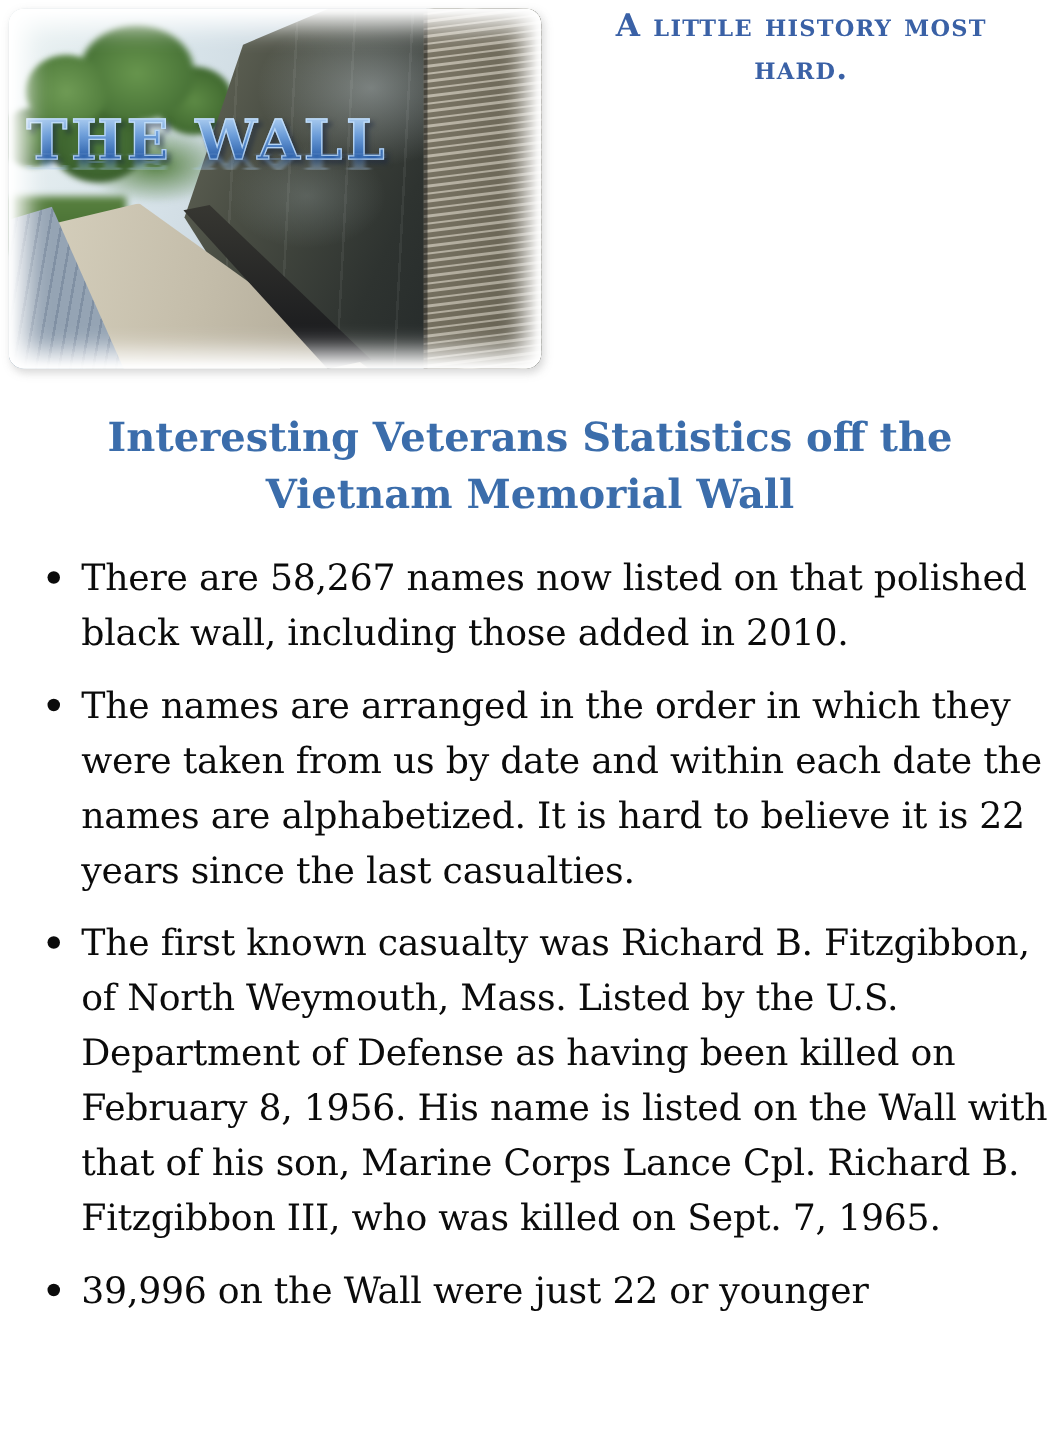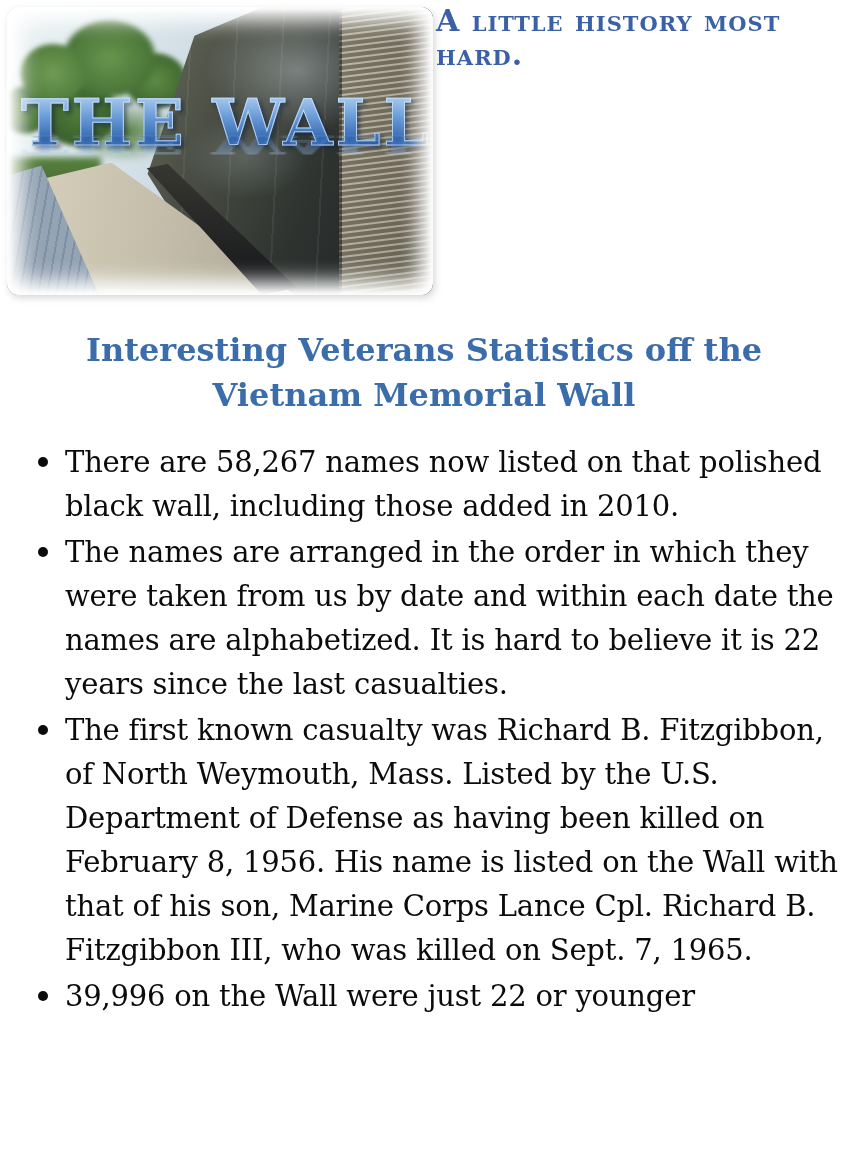--- a/index.html
+++ b/index.html
@@ -98,21 +98,21 @@
     position: absolute;
     left: 14px;
     top: 84px;
     width: 400px;
     line-height: 1;
     pointer-events: none;
   }
   .wall-title {
     font-family: "DejaVu Serif", serif;
     font-weight: bold;
-    font-size: 64px;
+    font-size: 44px;
     letter-spacing: 3px;
     white-space: nowrap;
     color: var(--wall-letter-blue, #3e6fbe);
     display: block;
   }
   @supports ((-webkit-background-clip: text) or (background-clip: text)) {
     .wall-title {
       background: linear-gradient(180deg, #b9d7f5 0%, #6b9cd8 40%, #2f63ac 78%, #244f91 100%);
       -webkit-background-clip: text;
       background-clip: text;
@@ -127,25 +127,25 @@
     opacity: .35;
     filter: blur(1.5px);
     margin-top: 2px;
   }
 
   .tagline {
     position: absolute;
     left: 436px;
     right: 2px;
     top: 4px;
-    text-align: left;
+    text-align: center;
     color: var(--tagline-blue, #3a61a6);
     font-weight: bold;
     font-variant: small-caps;
-    font-size: 30px;
+    font-size: 25px;
     line-height: 34px;
     letter-spacing: 1px;
   }
   .tagline span { display: block; }
 
   
   .page-heading {
     margin-top: 26px;
     text-align: center;
     color: var(--heading-blue, #3b6dab);
@@ -159,21 +159,21 @@
   ul.stats {
     margin: 22px 0 0 0;
     padding: 0 4px 0 65px;
     list-style: none;
     font-size: 29px;
     line-height: 44px;
     letter-spacing: -0.2px;
   }
   ul.stats li {
     position: relative;
-    margin: 2px 0 1px 0;
+    margin: 14px 0 1px 0;
   }
   ul.stats li::before {
     content: "";
     position: absolute;
     left: -27px;
     top: 17px;
     width: 10px;
     height: 10px;
     border-radius: 50%;
     background: #0b0b0b;

